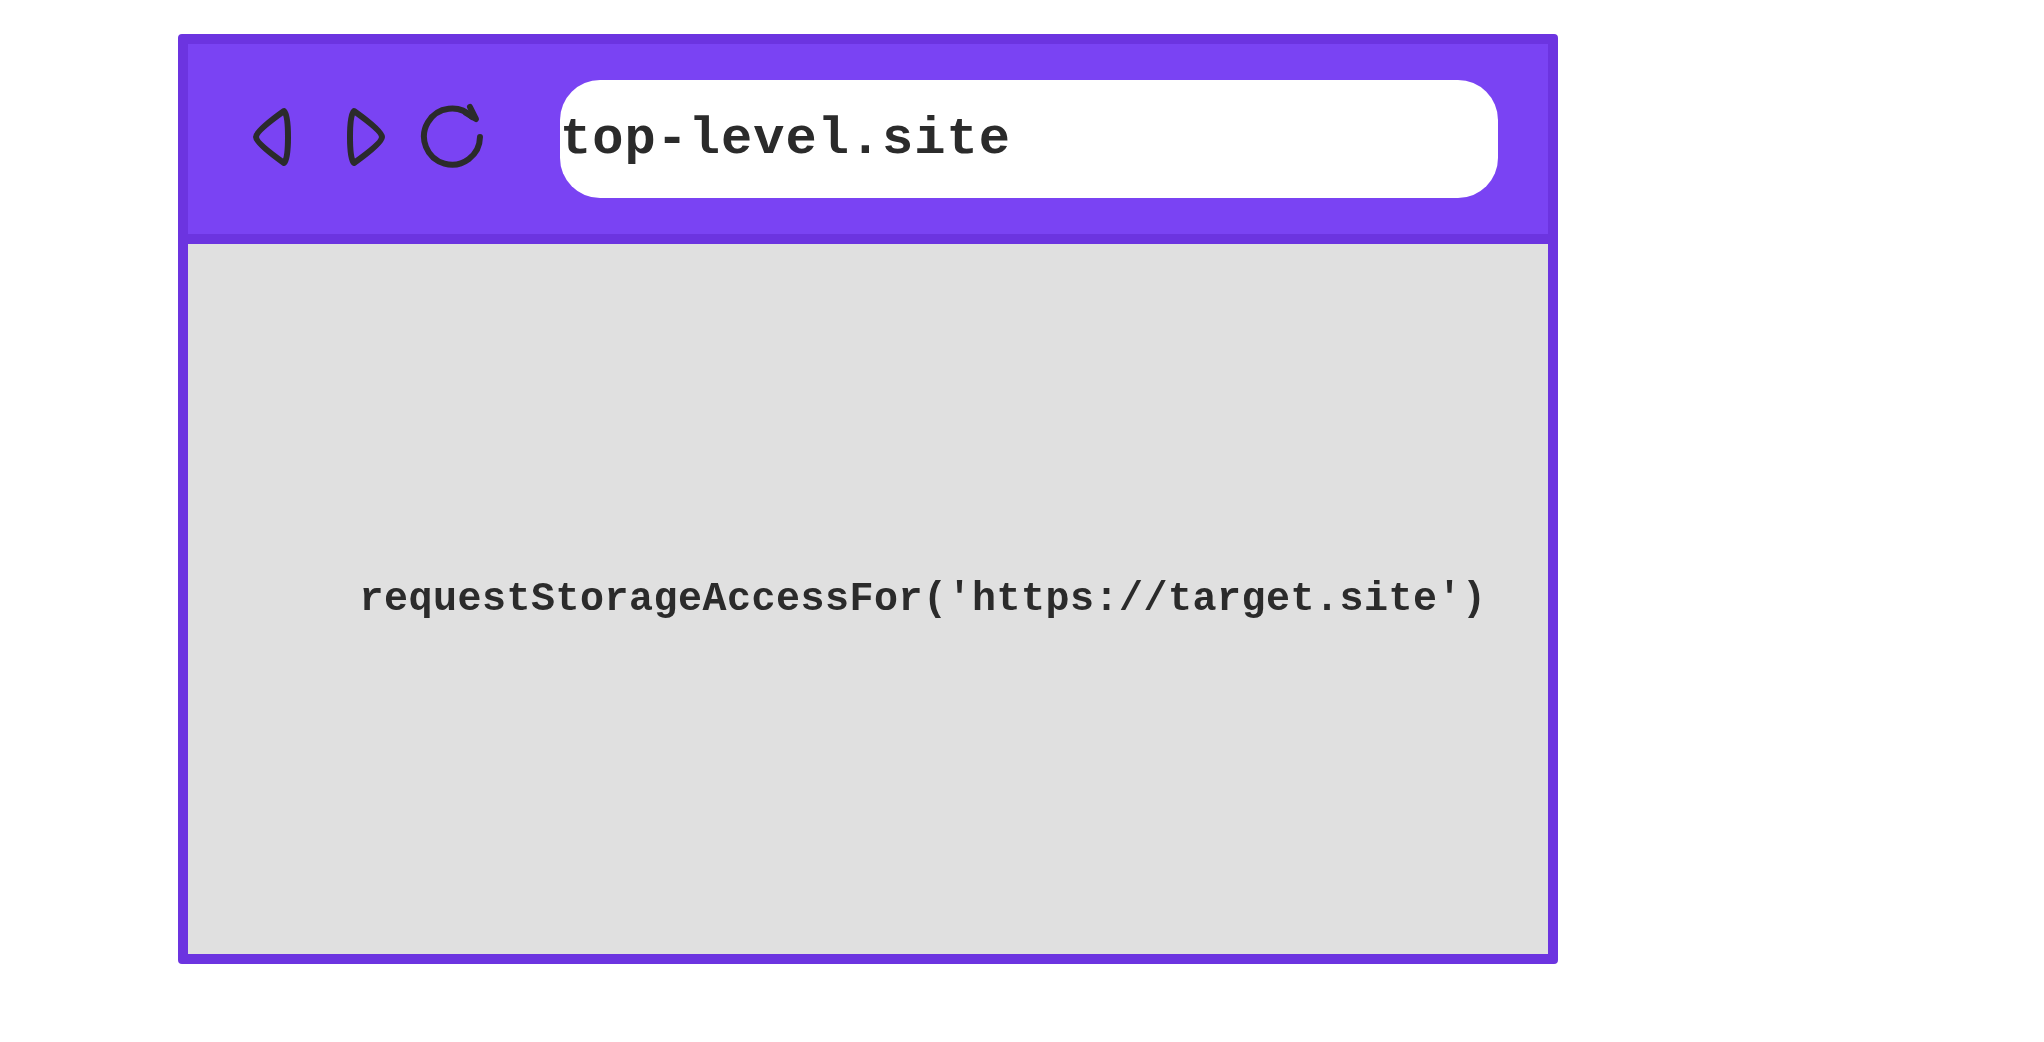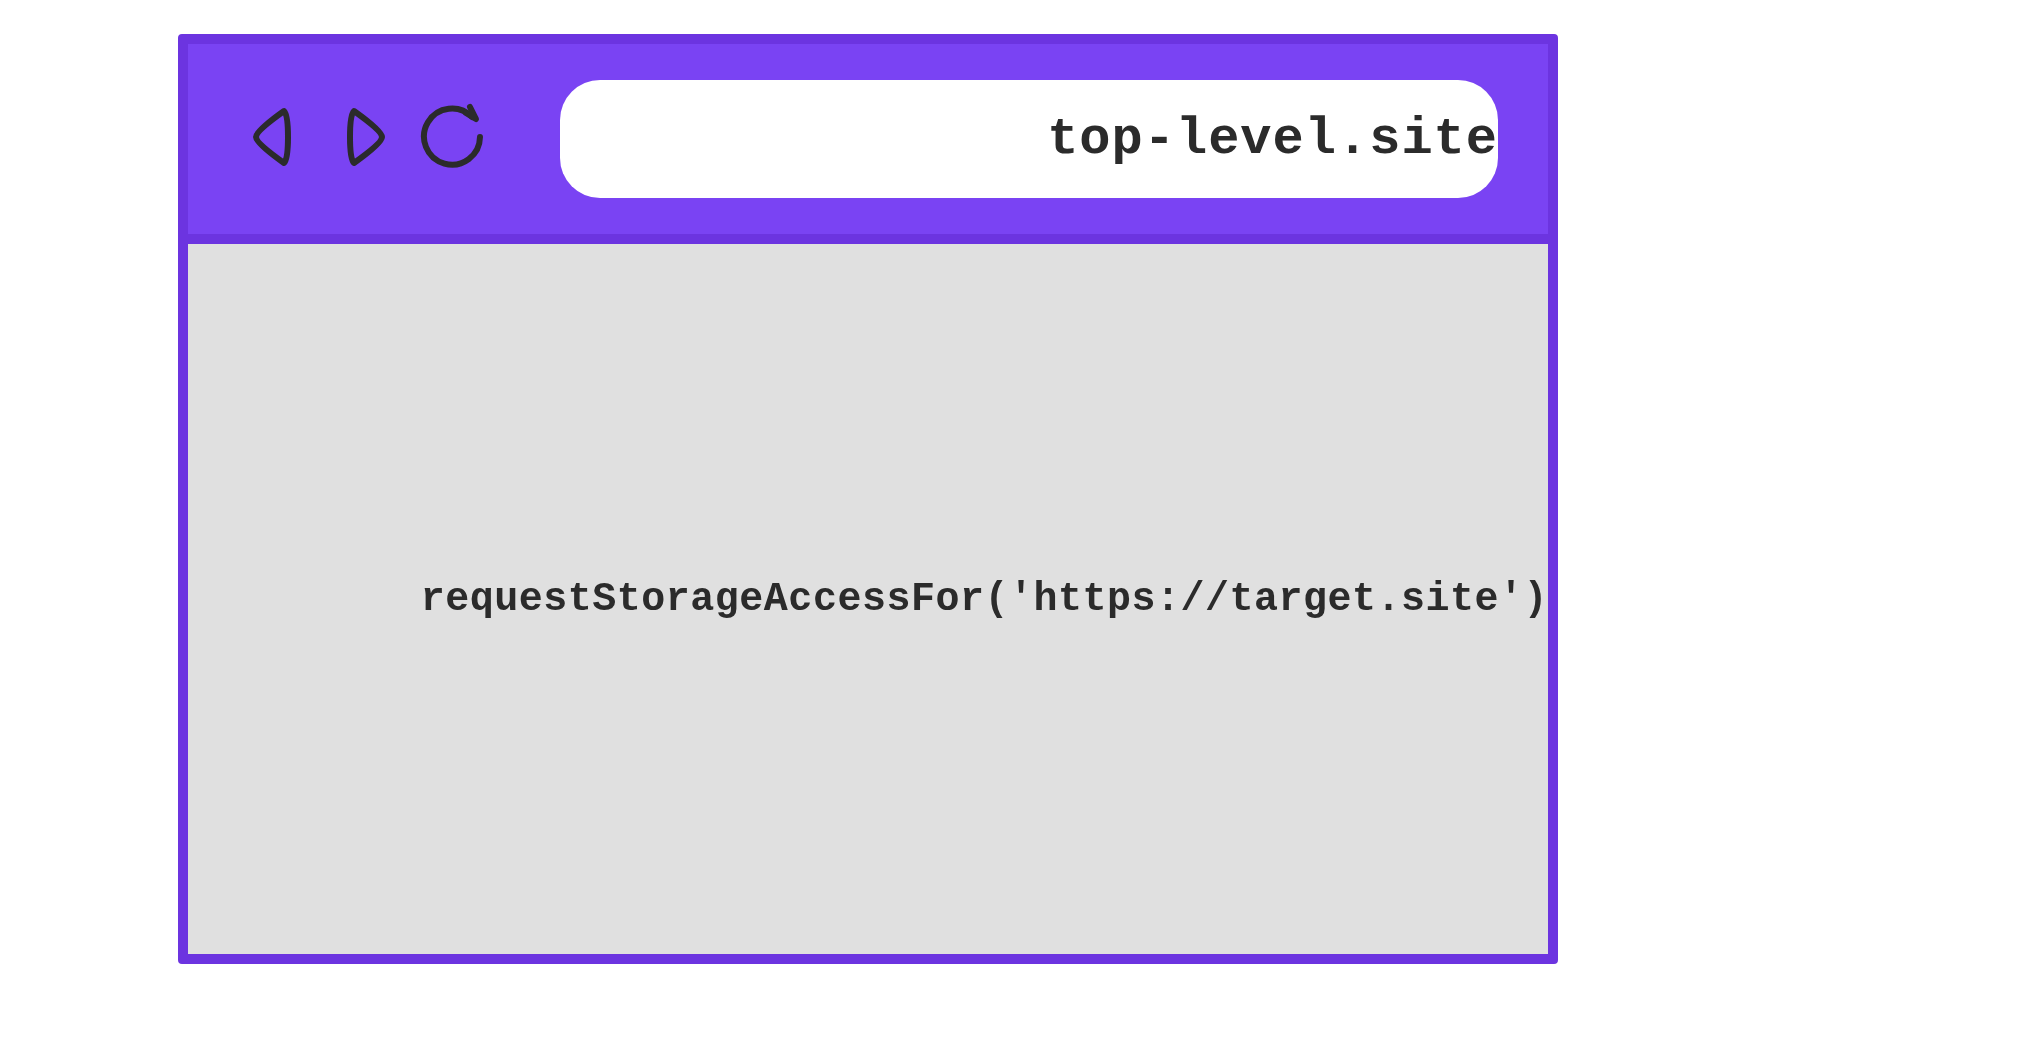--- a/index.html
+++ b/index.html
@@ -48,32 +48,32 @@
     stroke-linecap: round;
     stroke-linejoin: round;
   }
   .address-bar {
     flex: 1;
     height: 118px;
     background: #ffffff;
     border-radius: 40px;
     display: flex;
     align-items: center;
-    justify-content: flex-end;
+    justify-content: flex-start;
     font-size: 52px;
     font-weight: bold;
     color: #2b2b2b;
     letter-spacing: 1px;
     margin-left: 30px;
   }
   .content {
     flex: 1;
     display: flex;
     align-items: center;
-    justify-content: flex-end;
+    justify-content: center;
     padding-left: 110px;
     font-size: 40px;
     font-weight: bold;
     color: #2b2b2b;
     letter-spacing: 0.5px;
   }
 </style>
 </head>
 <body>
 

